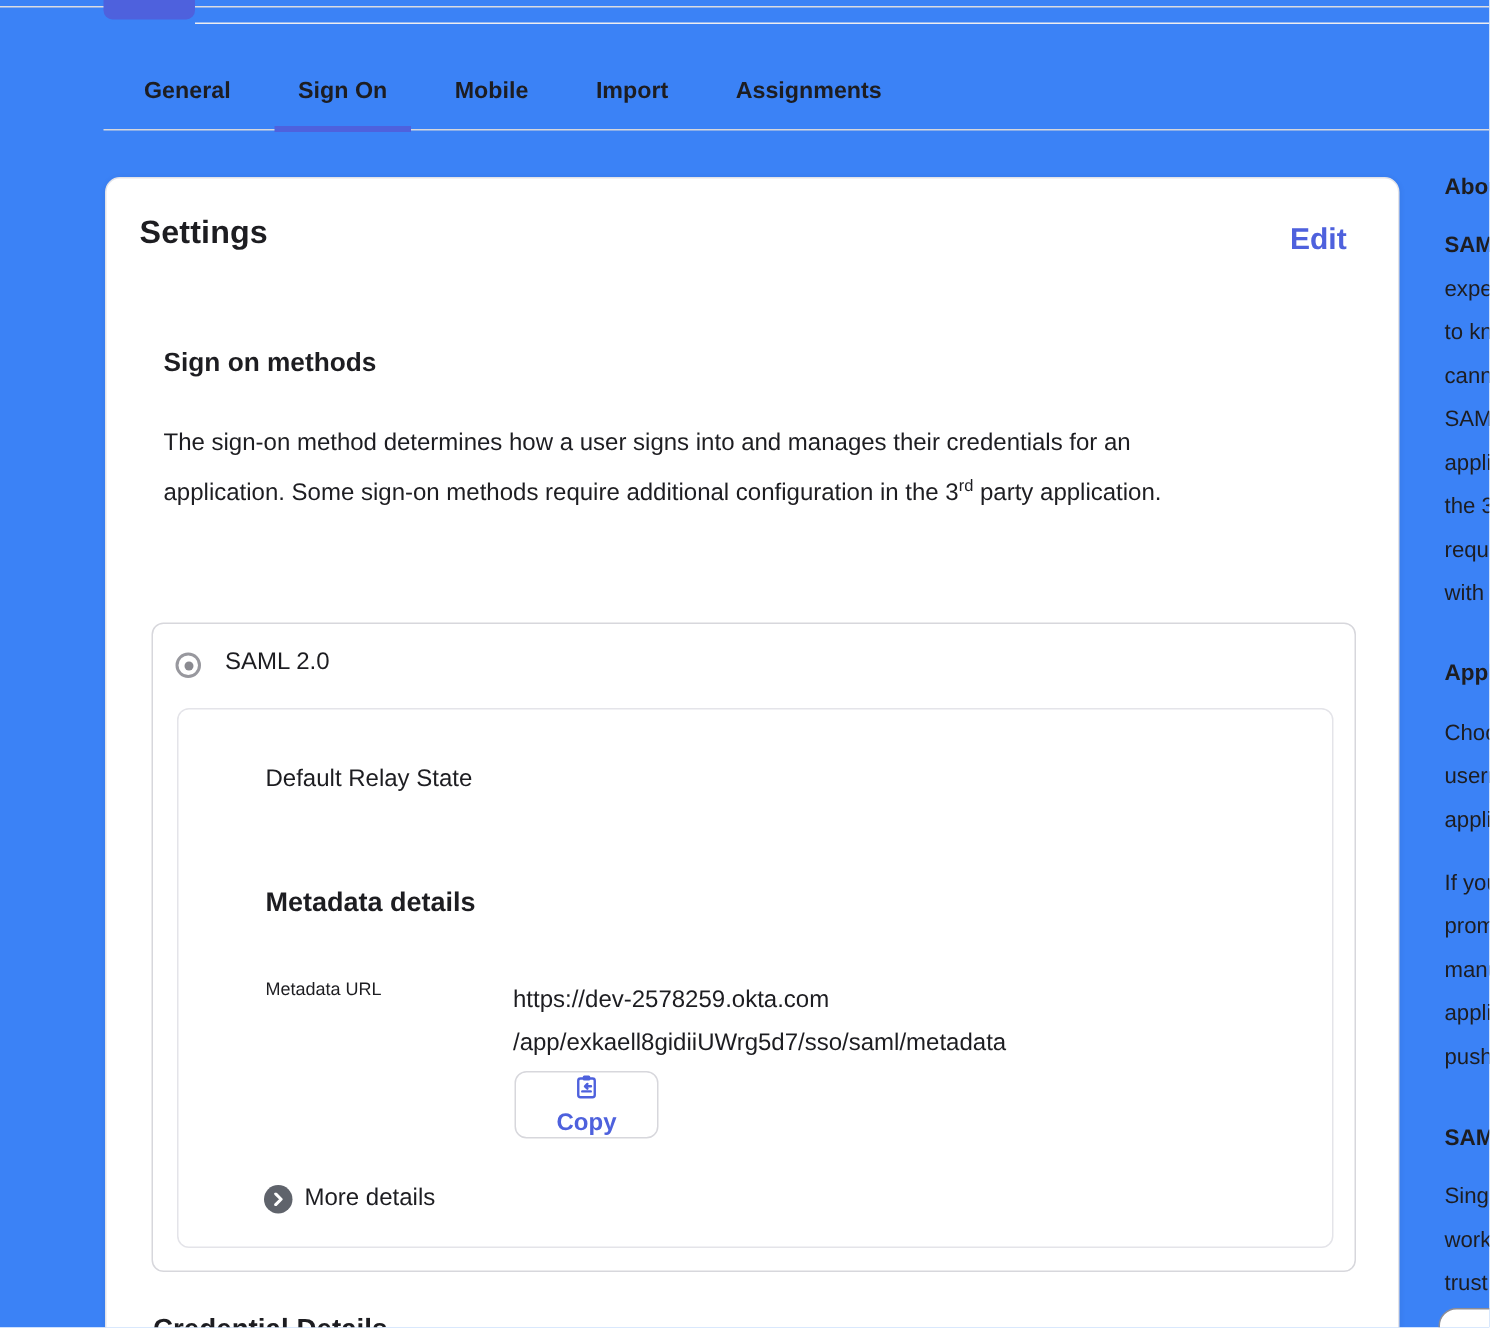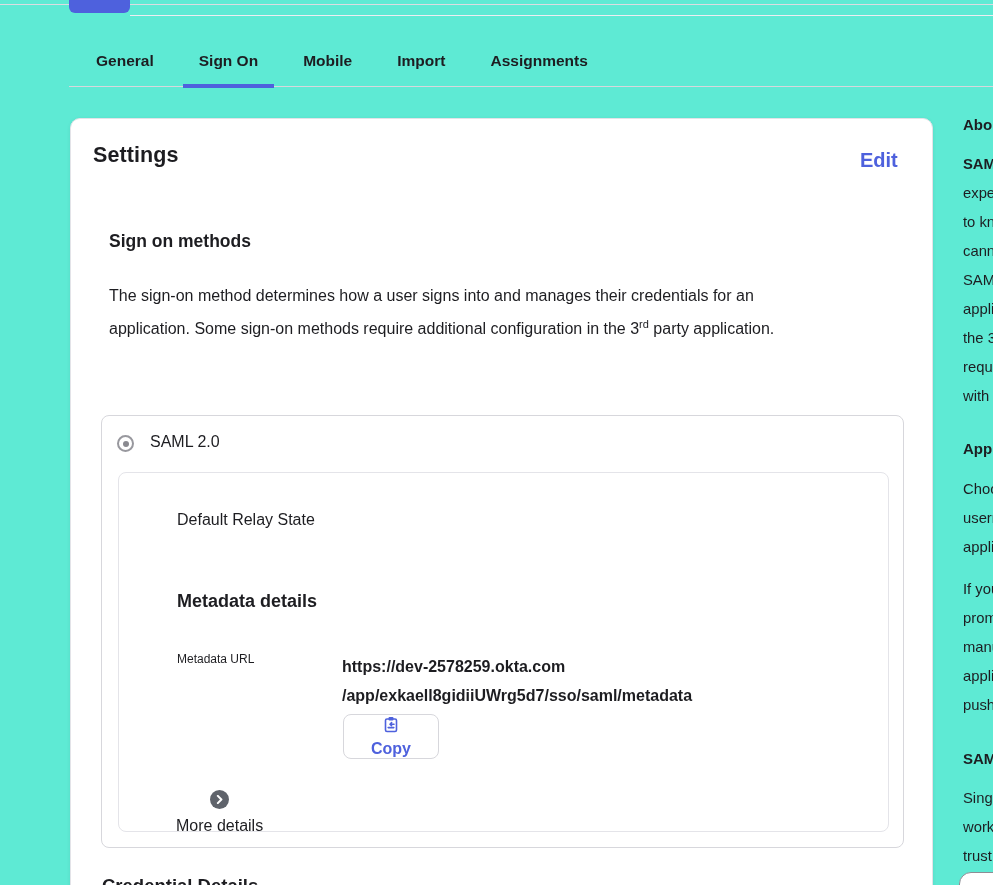--- a/index.html
+++ b/index.html
@@ -4,21 +4,21 @@
 <style>
   * { box-sizing: border-box; margin: 0; padding: 0; }
   html,body { background:#fff; }
   body {
     font-family: "Liberation Sans", sans-serif;
     color: #1d1d21;
     width: 993px; height: 885px;
   }
   #screen {
     position: relative; width: 993px; height: 885px;
-    overflow: hidden; background: #5eead4; padding-left: 34px;
+    overflow: hidden; background: #3b82f6; padding-left: 34px;
   }
 
   
   .topline1 { position:absolute; top:4px; left:0; width:993px; height:1px; background:#dcdce1; }
   .topline2 { position:absolute; top:15px; left:130px; width:863px; height:1px; background:#ededf1; }
   .top-partial-button {
     position:absolute; top:0; left:69px; width:61px; height:13px;
     background:#4e61dd; border-radius:0 0 6px 6px;
   }
 
@@ -61,28 +61,28 @@
   .radio-label { position:absolute; left:48px; top:17px; font-size:16px; color:#1d1d21; }
 
   
   .inner-box {
     position:absolute; left:16px; top:56px; width:771px; height:360px;
     border:1px solid #e4e4e9; border-radius:8px; background:#fff;
   }
   .relay-label { position:absolute; left:58px; top:38px; font-size:16px; }
   .metadata-title { position:absolute; left:58px; top:118px; font-size:18px; font-weight:700; }
   .metadata-url-label { position:absolute; left:58px; top:179px; font-size:12px; }
-  .metadata-url-value { position:absolute; left:223px; top:179px; font-size:16px; line-height:29px; width:520px;font-weight:bold; }
+  .metadata-url-value { position:absolute; left:223px; top:179px; font-size:16px; line-height:29px; width:520px; }
   .copy-btn {
     position:absolute; left:224px; top:241px; width:96px; height:45px;
     border:1px solid #d7d7dc; border-radius:8px; background:#fff;
     display:flex; align-items:center; justify-content:center; gap:7px;
     color:#4e61dd; font-size:16px; font-weight:700; cursor:pointer;flex-direction:column;
   }
-  .more-details { position:absolute; left:57px; top:317px; display:flex; align-items:center; gap:8px; cursor:pointer;flex-direction:column; }
+  .more-details { position:absolute; left:57px; top:317px; display:flex; align-items:flex-start; gap:8px; cursor:pointer; }
   .chevron-circle {
     width:19px; height:19px; border-radius:50%; background:#5f636b;
     display:flex; align-items:center; justify-content:center; flex:0 0 auto;
   }
   .more-details-label { font-size:16px; color:#1d1d21; }
   .credential-title { position:absolute; left:31px; top:756px; font-size:18.5px; font-weight:700; }
 
   
   .sidebar { position:absolute; left:963px; top:0; width:320px; height:885px; }
   .sb-h { position:absolute; left:0; font-size:15px; font-weight:700; white-space:nowrap; }

